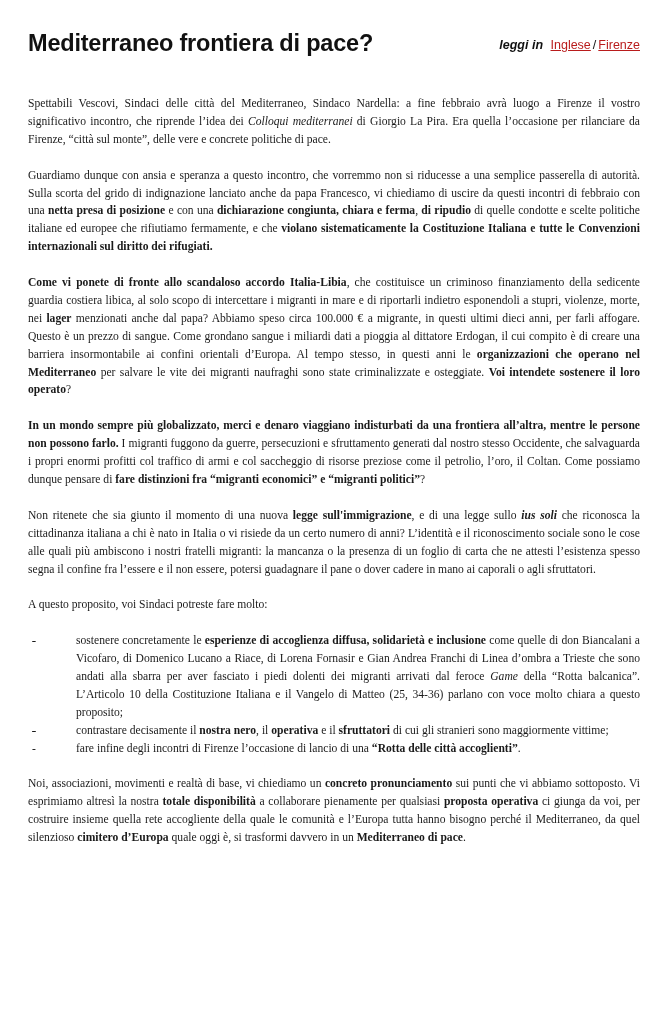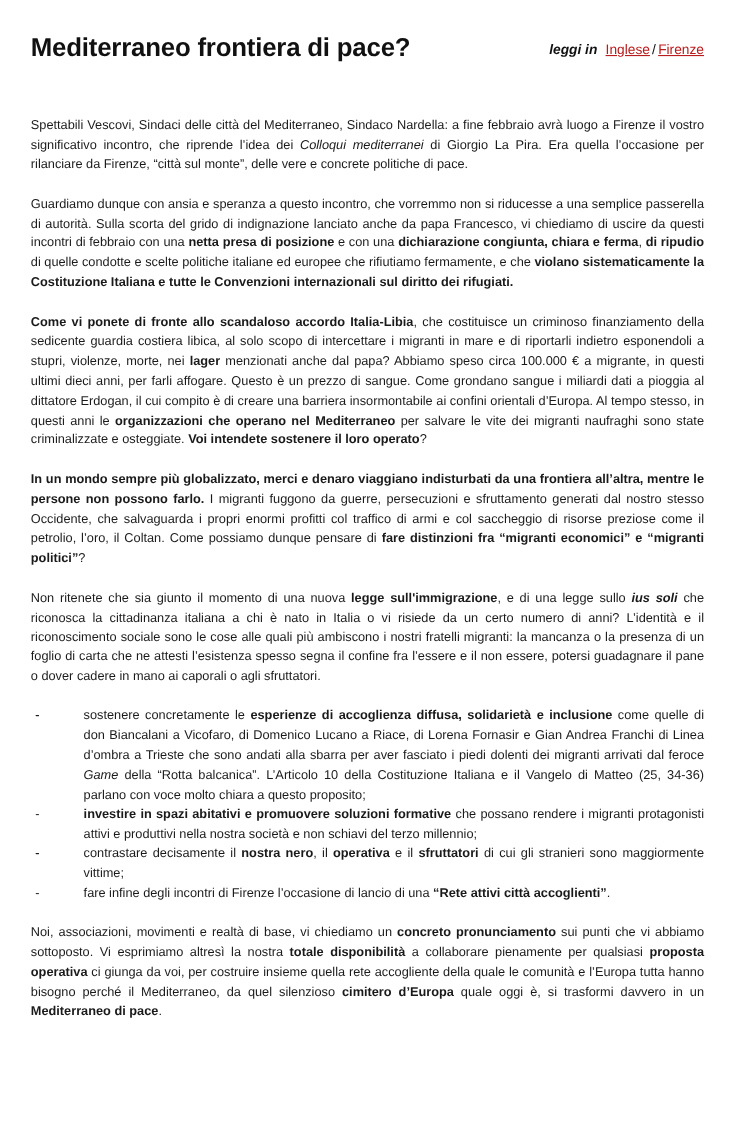--- a/index.html
+++ b/index.html
@@ -18,22 +18,22 @@
     margin: 0; line-height: 30px;
   }
   .lang {
     position: absolute; right: 0; top: 9px;
     font-size: 12.5px; line-height: 16px; color: #111;
   }
   .lang .lbl { font-weight: bold; margin-right: 4px; font-style: italic; }
   .lang a { color: #b91c1c; text-decoration: underline; }
   .lang .sep { margin: 0 2px; }
   .body {
-    position: absolute; left: 28px; top: 105px; width: 612px;
-    font-size: 11.6px; line-height: 17.9px; text-align: justify;
+    position: absolute; left: 28px; top: 95px; width: 612px;
+    font-size: 11.6px; line-height: 17.9px; text-align: justify; font-family: Liberation Serif, serif;
   }
   .body p { margin: 0 0 17.9px 0; }
   .body b { font-weight: bold; }
   .body i { font-style: italic; }
   ul.items { list-style: none; margin: 0 0 17.9px 0; padding: 0; }
   ul.items li { position: relative; padding-left: 48px; }
   ul.items li .dash { position: absolute; left: 4px; top: 0; }
 </style>
 </head>
 <body>
@@ -46,26 +46,27 @@
       <a href="#">Inglese</a><span class="sep">/</span><a href="#">Firenze</a>
     </div>
   </div>
 
   <div class="body">
     <p>Spettabili Vescovi, Sindaci delle città del Mediterraneo, Sindaco Nardella: a fine febbraio avrà luogo a Firenze il vostro significativo incontro, che riprende l’idea dei <i>Colloqui mediterranei</i> di Giorgio La Pira. Era quella l’occasione per rilanciare da Firenze, “città sul monte”, delle vere e concrete politiche di pace.</p>
     <p>Guardiamo dunque con ansia e speranza a questo incontro, che vorremmo non si riducesse a una semplice passerella di autorità. Sulla scorta del grido di indignazione lanciato anche da papa Francesco, vi chiediamo di uscire da questi incontri di febbraio con una <b>netta presa di posizione</b> e con una <b>dichiarazione congiunta, chiara e ferma</b>, <b>di ripudio</b> di quelle condotte e scelte politiche italiane ed europee che rifiutiamo fermamente, e che <b>violano sistematicamente la Costituzione Italiana e tutte le Convenzioni internazionali sul diritto dei rifugiati.</b></p>
     <p><b>Come vi ponete di fronte allo scandaloso accordo Italia-Libia</b>, che costituisce un criminoso finanziamento della sedicente guardia costiera libica, al solo scopo di intercettare i migranti in mare e di riportarli indietro esponendoli a stupri, violenze, morte, nei <b>lager</b> menzionati anche dal papa? Abbiamo speso circa 100.000 € a migrante, in questi ultimi dieci anni, per farli affogare. Questo è un prezzo di sangue. Come grondano sangue i miliardi dati a pioggia al dittatore Erdogan, il cui compito è di creare una barriera insormontabile ai confini orientali d’Europa. Al tempo stesso, in questi anni le <b>organizzazioni che operano nel Mediterraneo</b> per salvare le vite dei migranti naufraghi sono state criminalizzate e osteggiate. <b>Voi intendete sostenere il loro operato</b>?</p>
     <p><b>In un mondo sempre più globalizzato, merci e denaro viaggiano indisturbati da una frontiera all’altra, mentre le persone non possono farlo.</b> I migranti fuggono da guerre, persecuzioni e sfruttamento generati dal nostro stesso Occidente, che salvaguarda i propri enormi profitti col traffico di armi e col saccheggio di risorse preziose come il petrolio, l’oro, il Coltan. Come possiamo dunque pensare di <b>fare distinzioni fra “migranti economici” e “migranti politici”</b>?</p>
     <p>Non ritenete che sia giunto il momento di una nuova <b>legge sull'immigrazione</b>, e di una legge sullo <b><i>ius soli</i></b> che riconosca la cittadinanza italiana a chi è nato in Italia o vi risiede da un certo numero di anni? L’identità e il riconoscimento sociale sono le cose alle quali più ambiscono i nostri fratelli migranti: la mancanza o la presenza di un foglio di carta che ne attesti l’esistenza spesso segna il confine fra l’essere e il non essere, potersi guadagnare il pane o dover cadere in mano ai caporali o agli sfruttatori.</p>
+    <p>A questo proposito, voi Sindaci potreste fare molto:</p>
 
     <ul class="items">
       <li><span class="dash">-</span></li>
       <li><span class="dash">-</span><span>sostenere concretamente le <b>esperienze di accoglienza diffusa, solidarietà e inclusione</b> come quelle di don Biancalani a Vicofaro, di Domenico Lucano a Riace, di Lorena Fornasir e Gian Andrea Franchi di Linea d’ombra a Trieste che sono andati alla sbarra per aver fasciato i piedi dolenti dei migranti arrivati dal feroce <i>Game</i> della “Rotta balcanica”. L’Articolo 10 della Costituzione Italiana e il Vangelo di Matteo (25, 34-36) parlano con voce molto chiara a questo proposito;</span></li>
-      <li><span class="dash">-</span><span><b>investire in spazi abitativi e promuovere soluzioni formative</b> che possano rendere i migranti protagonisti attivi e produttivi nella nostra società e non schiavi del terzo millennio;</span></li>
+      <li><span class="dash">-</span></li>
       <li><span class="dash">-</span></li>
       <li><span class="dash">-</span><span>contrastare decisamente il <b>nostra nero</b>, il <b>operativa</b> e il <b>sfruttatori</b> di cui gli stranieri sono maggiormente vittime;</span></li>
-      <li><span class="dash">-</span><span>fare infine degli incontri di Firenze l’occasione di lancio di una <b>“Rete attivi città accoglienti”</b>.</span></li>
+      <li><span class="dash">-</span><span>fare infine degli incontri di Firenze l’occasione di lancio di una <b>“Rotta delle città accoglienti”</b>.</span></li>
     </ul>
 
     <p>Noi, associazioni, movimenti e realtà di base, vi chiediamo un <b>concreto pronunciamento</b> sui punti che vi abbiamo sottoposto. Vi esprimiamo altresì la nostra <b>totale disponibilità</b> a collaborare pienamente per qualsiasi <b>proposta operativa</b> ci giunga da voi, per costruire insieme quella rete accogliente della quale le comunità e l’Europa tutta hanno bisogno perché il Mediterraneo, da quel silenzioso <b>cimitero d’Europa</b> quale oggi è, si trasformi davvero in un <b>Mediterraneo di pace</b>.</p>
 
   </div>
 </div>
 
 </body></html>

